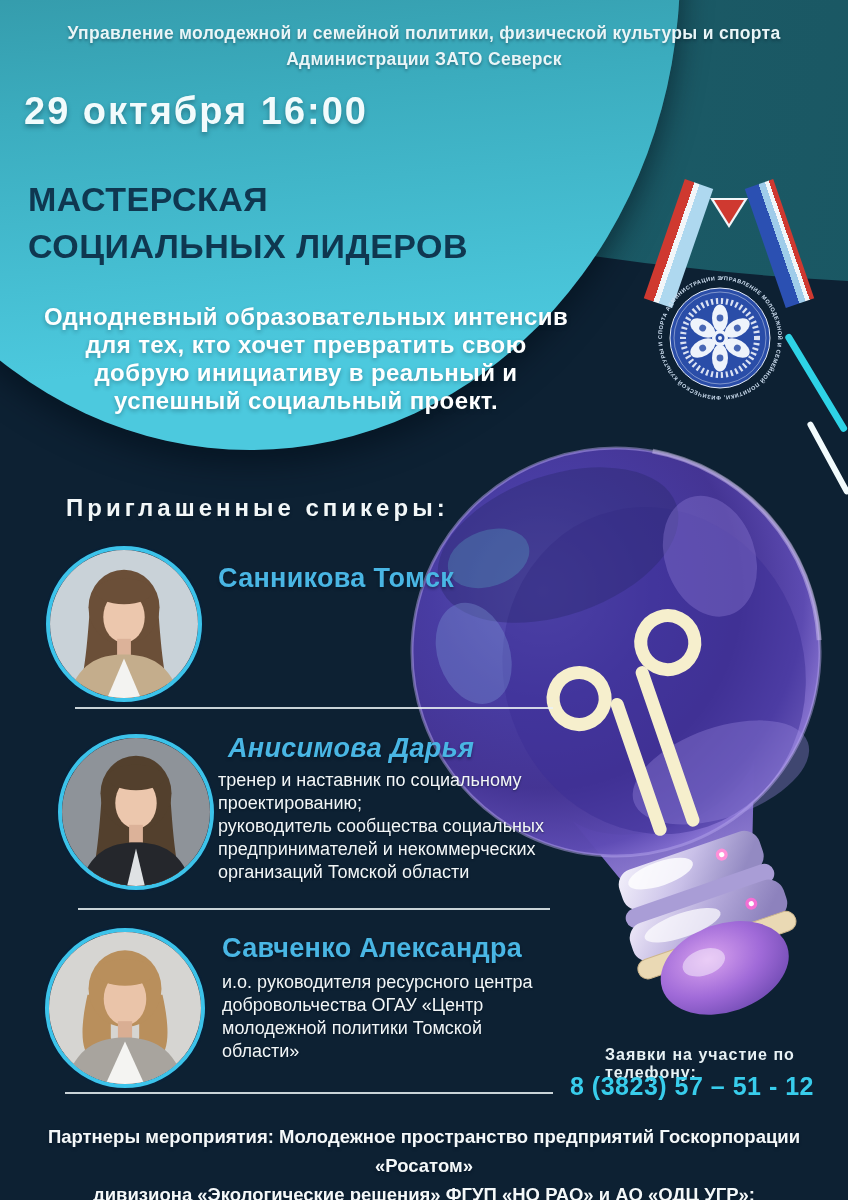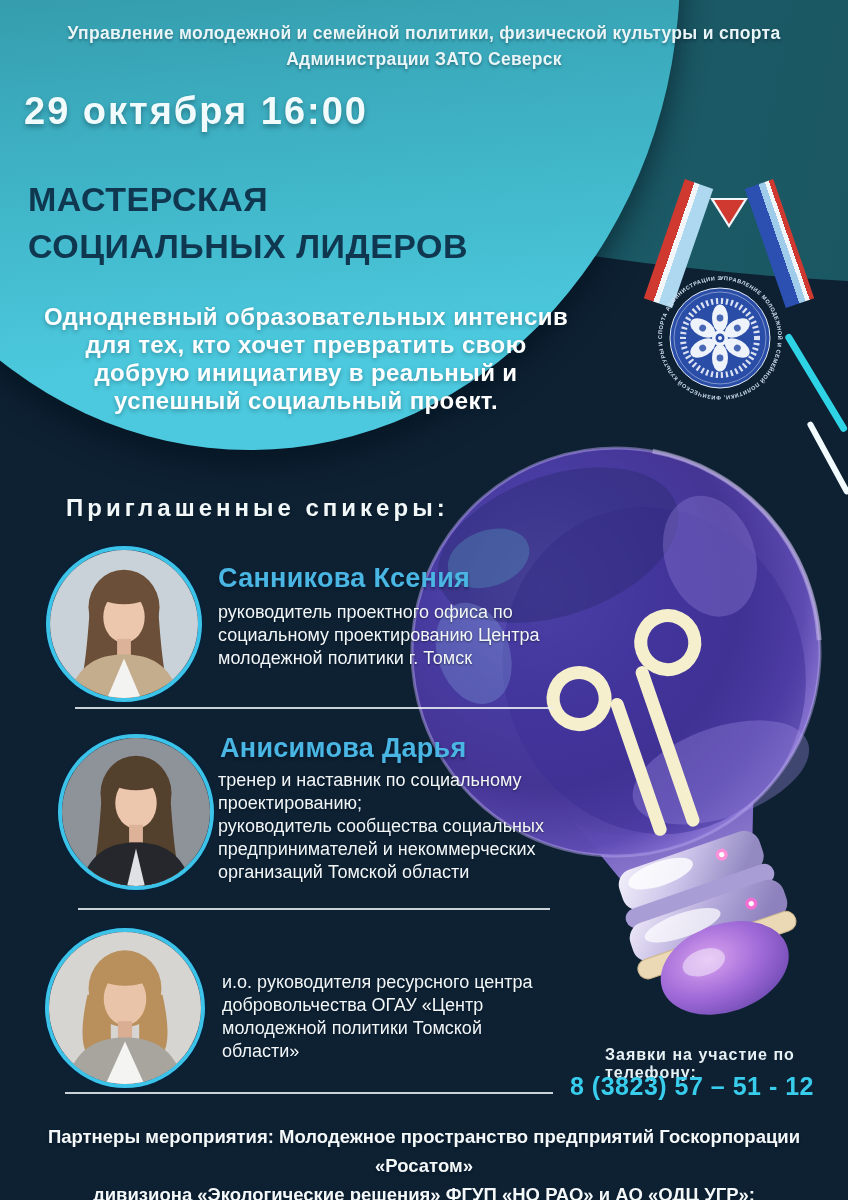--- a/index.html
+++ b/index.html
@@ -216,59 +216,57 @@
       <rect width="150" height="150" fill="#c9d2d8"></rect>
       <path d="M40 64 C36 120 32 138 26 150 L124 150 C118 138 114 120 110 64 Z" fill="#6b4f38"></path>
       <ellipse cx="75" cy="58" rx="36" ry="38" fill="#6b4f38"></ellipse>
       <ellipse cx="75" cy="68" rx="21" ry="26" fill="#ecc7ad"></ellipse>
       <ellipse cx="75" cy="42" rx="29" ry="13" fill="#6b4f38"></ellipse>
       <rect x="68" y="90" width="14" height="18" fill="#dcb299"></rect>
       <path d="M18 150 C28 116 48 106 75 106 C102 106 122 116 132 150 Z" fill="#c4ad8c"></path>
       <path d="M58 150 L75 110 L92 150 Z" fill="#f3f3f1"></path>
     </svg>
   </div>
-  <div class="spk-name" style="left:218px;top:563px;">Санникова Ксения</div>
-  <div class="spk-role" style="left:218px;top:601px;">руководитель проектного офиса по
-социальному проектированию Центра
-молодежной политики г. Томск</div>
+  <div class="spk-name" style="left:218px;top:563px;">Санникова Томск</div>
   <div class="sep" style="left:75px;top:707px;width:478px;"></div>
 
   <div class="avatar" style="left:58px;top:734px;width:148px;height:148px;">
     <svg width="148" height="148" viewBox="0 0 150 150">
       <rect width="150" height="150" fill="#8e9399"></rect>
       <path d="M40 62 C36 120 32 140 26 150 L124 150 C118 140 114 120 110 62 Z" fill="#53402d"></path>
       <ellipse cx="75" cy="56" rx="36" ry="38" fill="#53402d"></ellipse>
       <ellipse cx="75" cy="66" rx="21" ry="26" fill="#ecc7ad"></ellipse>
       <ellipse cx="75" cy="40" rx="29" ry="13" fill="#53402d"></ellipse>
       <rect x="68" y="88" width="14" height="18" fill="#dcb299"></rect>
       <path d="M18 150 C28 116 48 106 75 106 C102 106 122 116 132 150 Z" fill="#25272c"></path>
       <path d="M66 150 L75 112 L84 150 Z" fill="#dfe2e4"></path>
     </svg>
   </div>
-  <div class="spk-name" style="left:220px;top:733px;">Анисимова Дарья</div>
+  <div class="spk-name" style="left:228px;top:733px;font-style:italic;">Анисимова Дарья</div>
   <div class="spk-role" style="left:218px;top:769px;">тренер и наставник по социальному
 проектированию;
 руководитель сообщества социальных
 предпринимателей и некоммерческих
 организаций Томской области</div>
   <div class="sep" style="left:78px;top:908px;width:472px;"></div>
 
   <div class="avatar" style="left:45px;top:928px;width:152px;height:152px;">
     <svg width="152" height="152" viewBox="0 0 150 150">
       <rect width="150" height="150" fill="#d6d5d2"></rect>
       <path d="M38 62 C30 98 32 118 42 126 C56 132 64 120 61 104 L61 62 Z" fill="#b98f5c"></path>
       <path d="M112 62 C120 98 118 118 108 126 C94 132 86 120 89 104 L89 62 Z" fill="#b98f5c"></path>
       <ellipse cx="75" cy="56" rx="36" ry="38" fill="#b98f5c"></ellipse>
       <ellipse cx="75" cy="66" rx="21" ry="26" fill="#eac4a9"></ellipse>
       <ellipse cx="75" cy="40" rx="29" ry="13" fill="#b98f5c"></ellipse>
       <rect x="68" y="88" width="14" height="18" fill="#d9ae93"></rect>
       <path d="M16 150 C26 114 48 104 75 104 C102 104 124 114 134 150 Z" fill="#a8a49e"></path>
       <path d="M56 150 L75 108 L94 150 Z" fill="#f4f4f2"></path>
     </svg>
   </div>
+  <div class="spk-name" style="left:222px;top:933px;">Савченко Александра</div>
   <div class="spk-role" style="left:222px;top:971px;">и.о. руководителя ресурсного центра
 добровольчества ОГАУ «Центр
 молодежной политики Томской
 области»</div>
   <div class="sep" style="left:65px;top:1092px;width:488px;"></div>
 
   <div class="txt phone-label">Заявки на участие по телефону:</div>
   <div class="txt phone-number">8 (3823) 57 – 51 - 12</div>
 
   <div class="txt partners">Партнеры мероприятия: Молодежное пространство предприятий Госкорпорации «Росатом»

